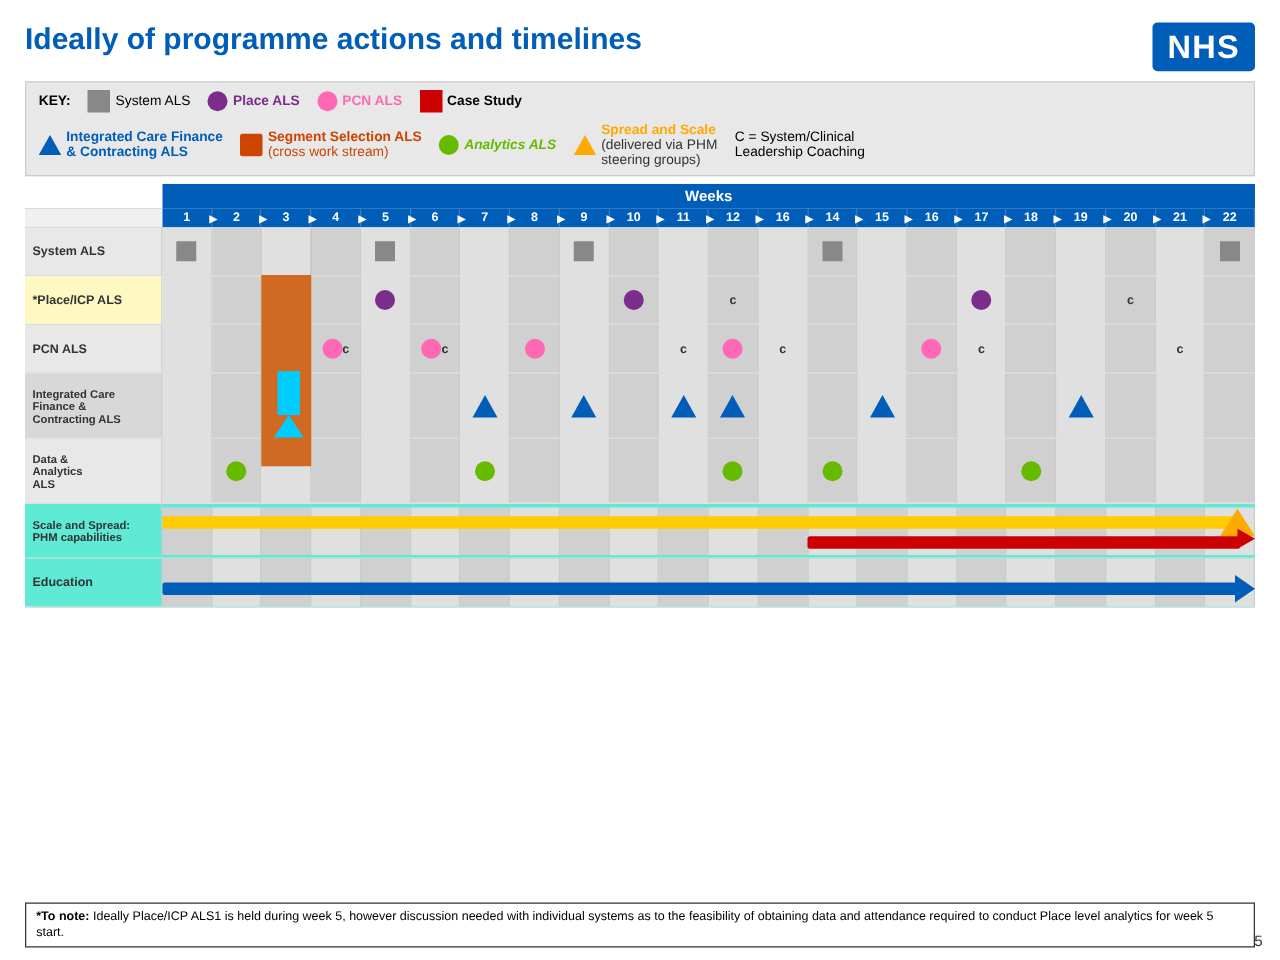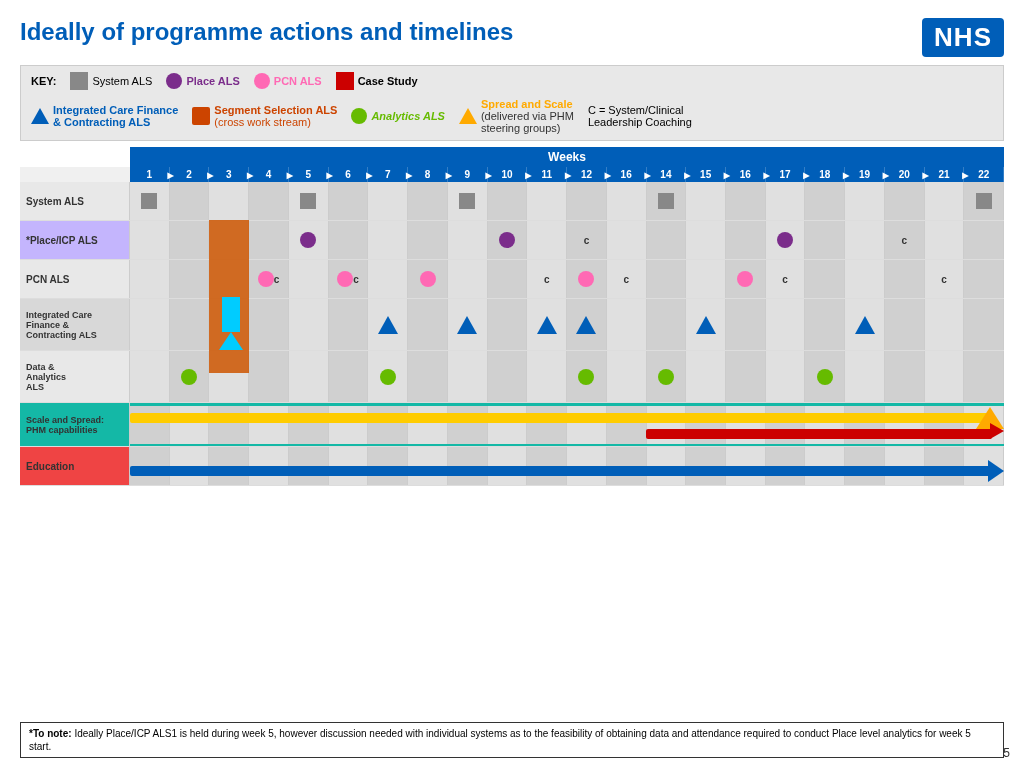--- a/index.html
+++ b/index.html
@@ -304,21 +304,21 @@
           <div class="cell" style="background: rgb(208, 208, 208);"></div>
           <div class="cell" style="background: rgb(224, 224, 224);"></div>
           <div class="cell" style="background: rgb(208, 208, 208);"></div>
           <div class="cell" style="background: rgb(224, 224, 224);"></div>
           <div class="cell" style="background: rgb(208, 208, 208);">
             <span class="shape-grey-square"></span>
           </div>
         </div>
     </div>
 
-    <div class="grid-row" style="background:#c4b5fd;">
+    <div class="grid-row" style="background:#fef9c3;">
       <div class="row-label">*Place/ICP ALS</div>
       <div class="row-cells" id="cells-place-als" style="position: relative; overflow: visible;">
           <div class="cell" style="background: rgb(224, 224, 224);"></div>
           <div class="cell" style="background: rgb(208, 208, 208);"></div>
           <div class="cell" style="background: rgb(224, 224, 224);"></div>
           <div class="cell" style="background: rgb(208, 208, 208);"></div>
           <div class="cell" style="background: rgb(224, 224, 224);">
             <span class="shape-purple-circle"></span>
           </div>
           <div class="cell" style="background: rgb(208, 208, 208);"></div>
@@ -473,21 +473,21 @@
           <div class="cell" style="background: rgb(208, 208, 208);">
             <span class="shape-green-circle"></span>
           </div>
           <div class="cell" style="background: rgb(224, 224, 224);"></div>
           <div class="cell" style="background: rgb(208, 208, 208);"></div>
           <div class="cell" style="background: rgb(224, 224, 224);"></div>
           <div class="cell" style="background: rgb(208, 208, 208);"></div>
         </div>
     </div>
 
-    <div class="grid-row" style="background:#14b8a6;min-height:44px;">
+    <div class="grid-row" style="background:#5eead4;min-height:44px;">
       <div class="row-label" style="font-size:9px;">Scale and Spread: PHM capabilities</div>
       <div class="row-cells" id="cells-scale-spread" style="position:relative;align-items:center;">
           <div class="cell" style="background: rgb(208, 208, 208);"></div>
           <div class="cell" style="background: rgb(224, 224, 224);"></div>
           <div class="cell" style="background: rgb(208, 208, 208);"></div>
           <div class="cell" style="background: rgb(224, 224, 224);"></div>
           <div class="cell" style="background: rgb(208, 208, 208);"></div>
           <div class="cell" style="background: rgb(224, 224, 224);"></div>
           <div class="cell" style="background: rgb(208, 208, 208);"></div>
           <div class="cell" style="background: rgb(224, 224, 224);"></div>
@@ -506,21 +506,21 @@
           <div class="cell" style="background: rgb(208, 208, 208);"></div>
           <div class="cell" style="background: rgb(224, 224, 224);"></div>
 
       <div style="position: absolute; left: 0px; right: 12px; height: 10px; background: rgb(255, 204, 0); top: calc(50% - 12px); border-radius: 2px;"></div>
           <div style="position: absolute; right: 0px; top: calc(50% - 18px); width: 0px; height: 0px; border-left: 14px solid transparent; border-right: 14px solid transparent; border-bottom: 22px solid rgb(255, 170, 0);"></div>
           <div style="position: absolute; left: 516.455px; right: 12px; height: 10px; background: rgb(204, 0, 0); top: calc(50% + 4px); border-radius: 2px;"></div>
           <div style="position: absolute; right: 0px; top: calc(50% - 2px); width: 0px; height: 0px; border-top: 8px solid transparent; border-bottom: 8px solid transparent; border-left: 14px solid rgb(204, 0, 0);"></div>
         </div>
     </div>
 
-    <div class="grid-row" style="background:#ef4444;min-height:36px;">
+    <div class="grid-row" style="background:#5eead4;min-height:36px;">
       <div class="row-label">Education</div>
       <div class="row-cells" id="cells-education" style="position:relative;align-items:center;">
           <div class="cell" style="background: rgb(208, 208, 208);"></div>
           <div class="cell" style="background: rgb(224, 224, 224);"></div>
           <div class="cell" style="background: rgb(208, 208, 208);"></div>
           <div class="cell" style="background: rgb(224, 224, 224);"></div>
           <div class="cell" style="background: rgb(208, 208, 208);"></div>
           <div class="cell" style="background: rgb(224, 224, 224);"></div>
           <div class="cell" style="background: rgb(208, 208, 208);"></div>
           <div class="cell" style="background: rgb(224, 224, 224);"></div>

